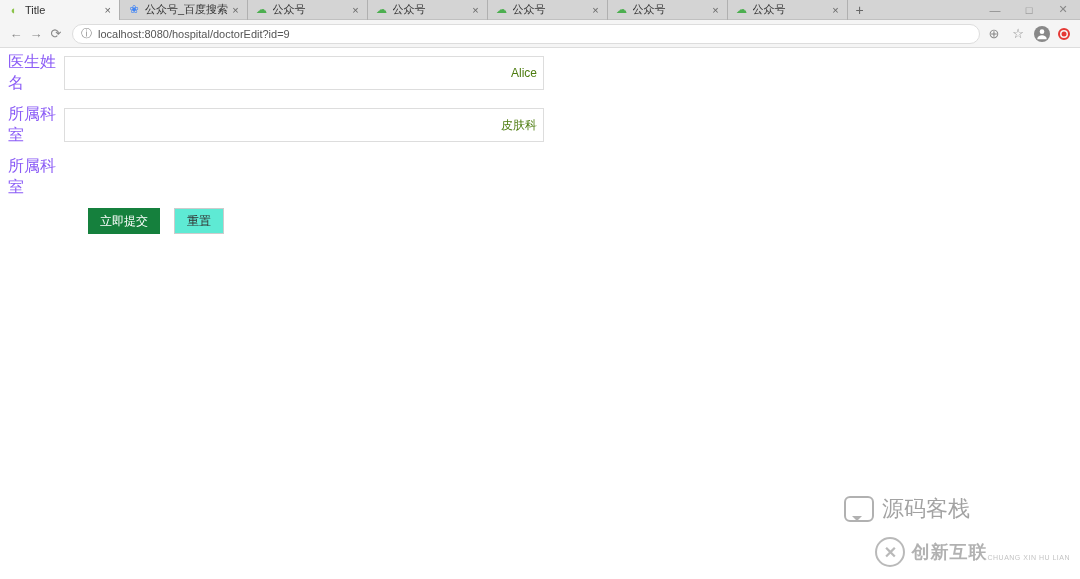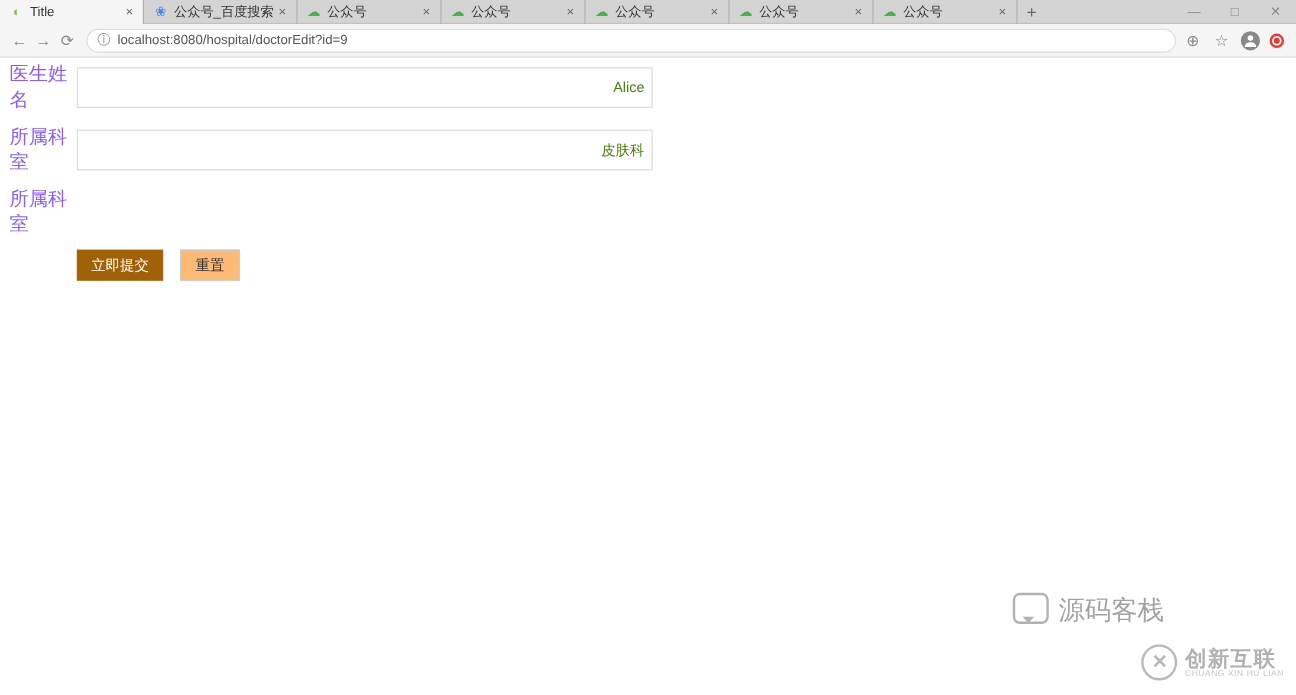--- a/index.html
+++ b/index.html
@@ -31,30 +31,30 @@
     .red-dot { width: 12px; height: 12px; border: 2px solid #e53935; border-radius: 50%; position: relative; }
     .red-dot::after { content: ""; position: absolute; width: 5px; height: 5px; background: #e53935; border-radius: 50%; top: 50%; left: 50%; transform: translate(-50%,-50%); }
     
     
     .page { padding: 4px 8px; }
     .form-row { display: flex; align-items: center; margin-bottom: 10px; }
     .form-label { width: 56px; text-align: left; font-size: 16px; color: #8b5cf6; }
     .form-input { width: 480px; height: 34px; border: 1px solid #ddd; padding: 2px 6px; font-size: 12px; color: #4d7c0f; background: #fff; text-align: right; }
     .form-actions { padding-left: 56px; display: flex; gap: 14px; }
     .btn { height: 26px; padding: 0 12px; font-size: 12px; cursor: pointer; display: inline-flex; align-items: center; justify-content: center; }
-    .btn-primary { background: #a16207; color: #fff; border: none; }
-    .btn-default { background: #fdba74; color: #333; border: 1px solid #ccc; }
+    .btn-primary { background: #15803d; color: #fff; border: none; margin-left: 24px; }
+    .btn-default { background: #5eead4; color: #333; border: 1px solid #ccc; }
     
     
-    .wm-chat { position: absolute; right: 110px; bottom: 55px; display: flex; align-items: flex-start; color: #333; opacity: 0.45; font-size: 22px; font-weight: 500; }
+    .wm-chat { position: absolute; right: 110px; bottom: 55px; display: flex; align-items: center; color: #333; opacity: 0.45; font-size: 22px; font-weight: 500; }
     .wm-chat .bubble { width: 30px; height: 26px; border: 2px solid #555; border-radius: 6px; margin-right: 8px; position: relative; }
     .wm-chat .bubble::after { content: ""; position: absolute; bottom: -6px; left: 6px; width: 0; height: 0; border: 5px solid transparent; border-top-color: #555; }
     .wm-logo { position: absolute; right: 10px; bottom: 12px; display: flex; align-items: center; opacity: 0.45; }
     .wm-logo .mark { width: 30px; height: 30px; border: 2px solid #666; border-radius: 50%; display: flex; align-items: center; justify-content: center; margin-right: 6px; font-size: 16px; font-weight: bold; color: #666; }
-    .wm-logo .txt { display: flex; flex-direction: column; line-height: 1; }
+    .wm-logo .txt { display: flex; flex-direction: row; line-height: 1; align-items: flex-end; }
     .wm-logo .txt .main { font-size: 18px; font-weight: bold; color: #555; letter-spacing: 1px; }
     .wm-logo .txt .sub { font-size: 7px; color: #777; letter-spacing: 0.5px; }
   </style>
 </head>
 <body>
 
 <div class="tab-strip">
   <div class="tab active">
     <span class="favicon leaf">◐</span>
     <span class="tab-title">Title</span>

